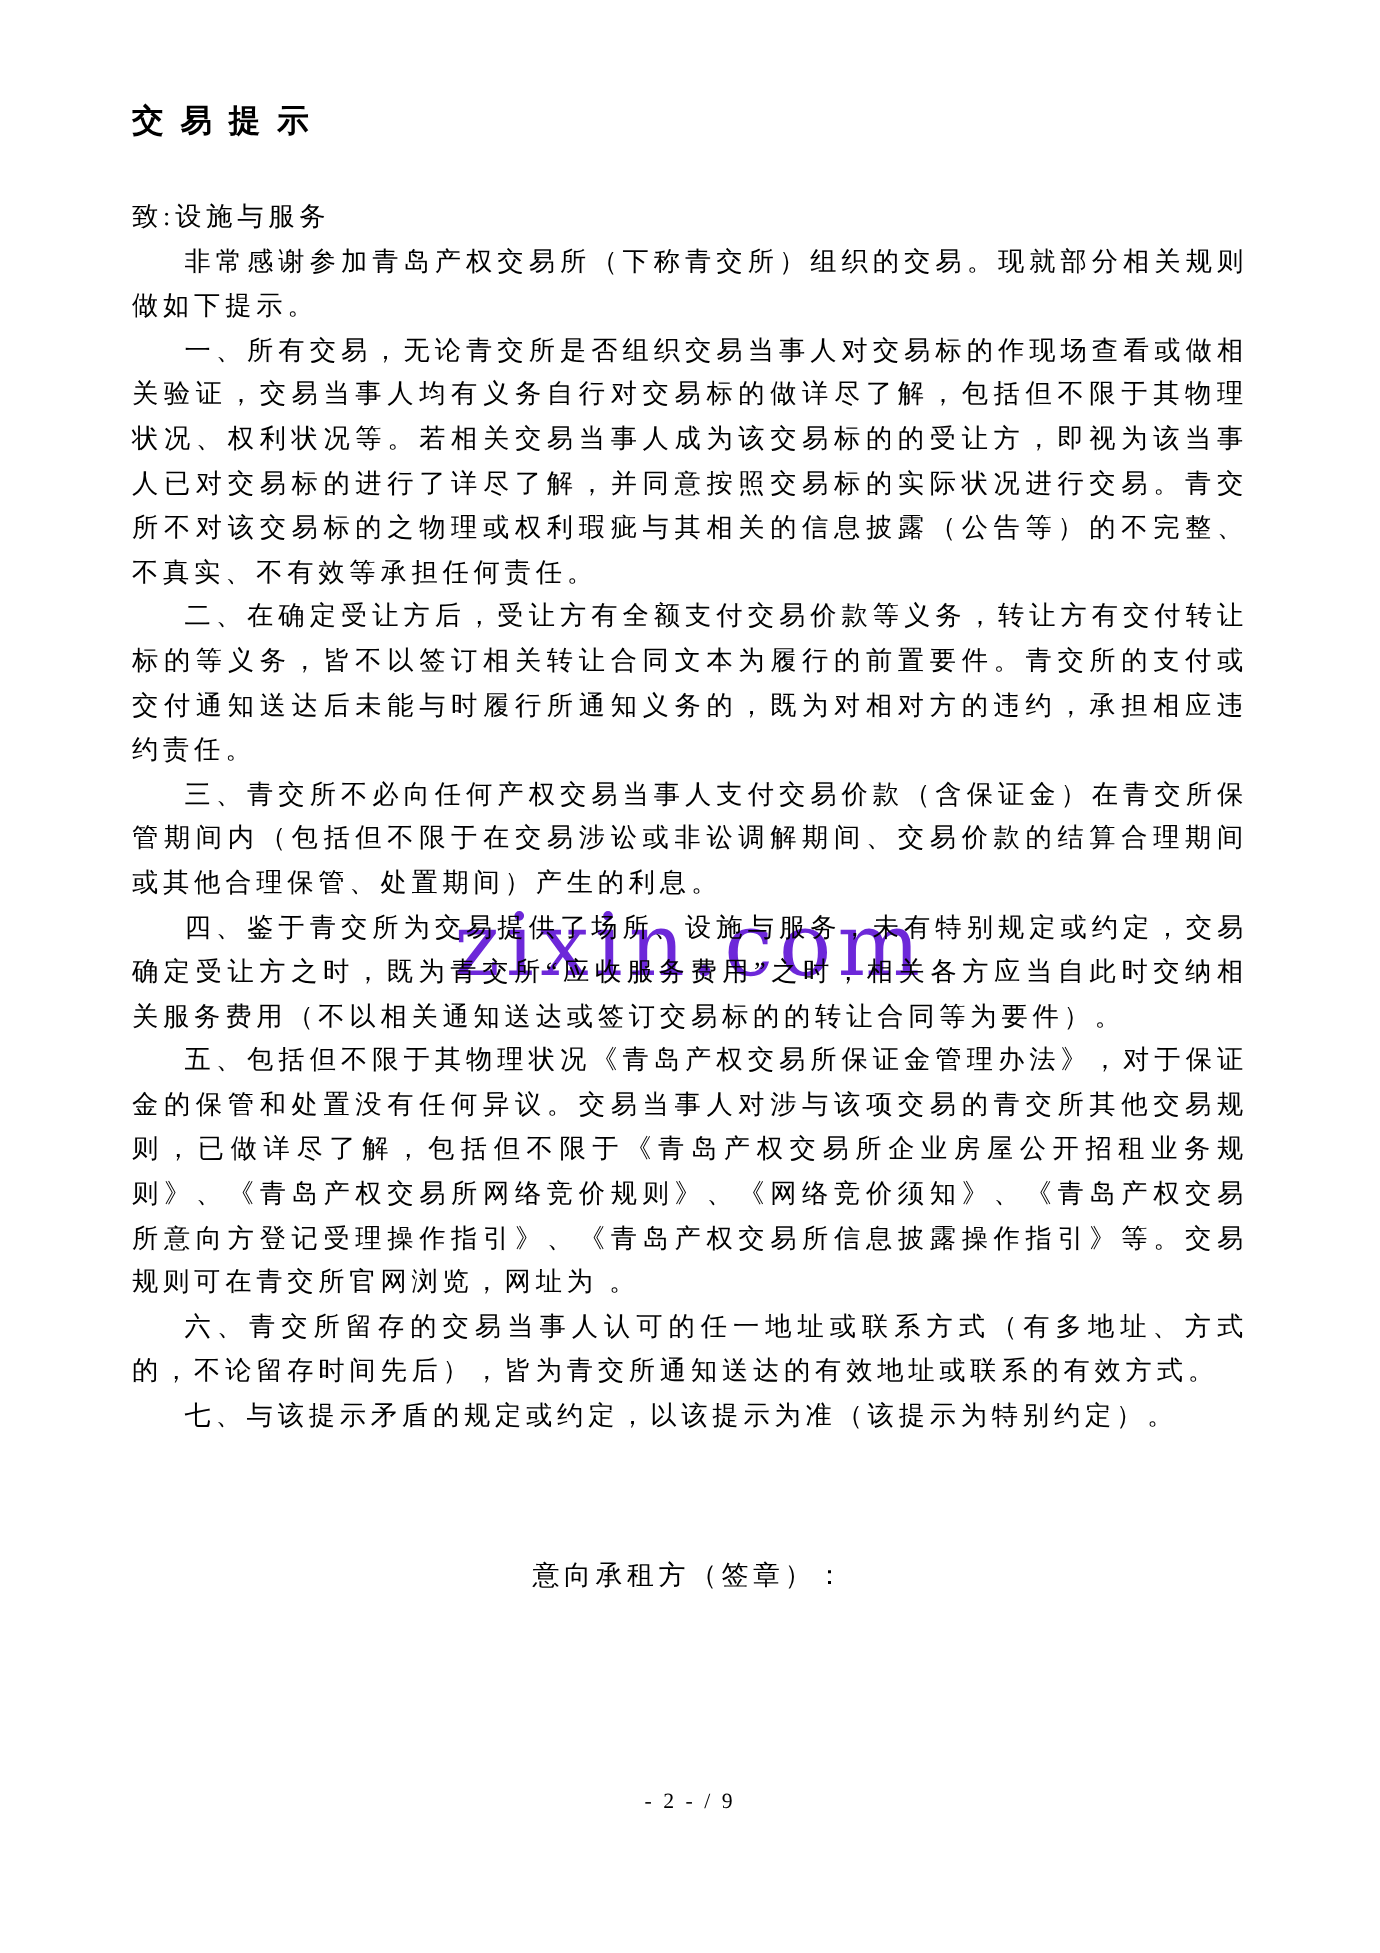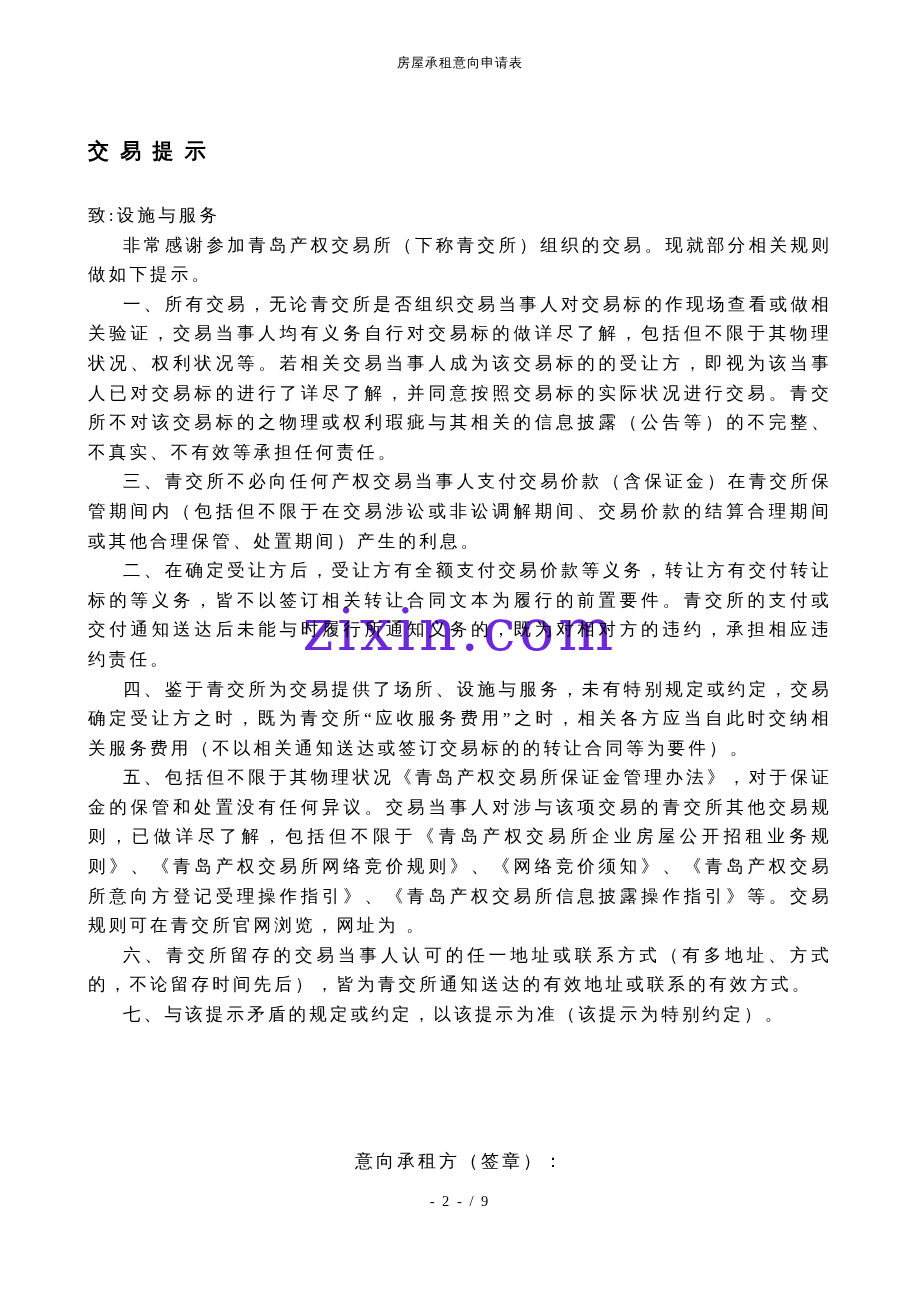--- a/index.html
+++ b/index.html
@@ -48,21 +48,21 @@
     margin:0;
     font-size:17.5px;
     line-height:29.6px;
     letter-spacing:3.2px;
     text-align:justify;
   }
   .indent{
     text-indent:2em;
   }
   .signature{
-    margin-top:116px;
+    margin-top:76px;
     text-align:center;
     font-size:18px;
     letter-spacing:3px;
     line-height:30px;
   }
   .doc-footer{
     position:absolute;
     bottom:92px;
     left:0;
     width:100%;
@@ -74,33 +74,32 @@
 </style>
 </head>
 <body>
 
 <div class="page">
 
   <div class="watermark">zixin.com</div>
 
   <div class="content">
 
-    <div class="doc-header">房屋承租意向申请表</div>
 
     <div class="doc-title">交 易 提 示</div>
 
     <p class="para">致:设施与服务</p>
 
     <p class="para indent">非常感谢参加青岛产权交易所（下称青交所）组织的交易。现就部分相关规则做如下提示。</p>
 
     <p class="para indent">一、所有交易，无论青交所是否组织交易当事人对交易标的作现场查看或做相关验证，交易当事人均有义务自行对交易标的做详尽了解，包括但不限于其物理状况、权利状况等。若相关交易当事人成为该交易标的的受让方，即视为该当事人已对交易标的进行了详尽了解，并同意按照交易标的实际状况进行交易。青交所不对该交易标的之物理或权利瑕疵与其相关的信息披露（公告等）的不完整、不真实、不有效等承担任何责任。</p>
 
+    <p class="para indent">二、在确定受让方后，受让方有全额支付交易价款等义务，转让方有交付转让标的等义务，皆不以签订相关转让合同文本为履行的前置要件。青交所的支付或交付通知送达后未能与时履行所通知义务的，既为对相对方的违约，承担相应违约责任。</p>
+
     <p class="para indent">三、青交所不必向任何产权交易当事人支付交易价款（含保证金）在青交所保管期间内（包括但不限于在交易涉讼或非讼调解期间、交易价款的结算合理期间或其他合理保管、处置期间）产生的利息。</p>
-
-    <p class="para indent">二、在确定受让方后，受让方有全额支付交易价款等义务，转让方有交付转让标的等义务，皆不以签订相关转让合同文本为履行的前置要件。青交所的支付或交付通知送达后未能与时履行所通知义务的，既为对相对方的违约，承担相应违约责任。</p>
 
     <p class="para indent">四、鉴于青交所为交易提供了场所、设施与服务，未有特别规定或约定，交易确定受让方之时，既为青交所“应收服务费用”之时，相关各方应当自此时交纳相关服务费用（不以相关通知送达或签订交易标的的转让合同等为要件）。</p>
 
     <p class="para indent">五、包括但不限于其物理状况《青岛产权交易所保证金管理办法》，对于保证金的保管和处置没有任何异议。交易当事人对涉与该项交易的青交所其他交易规则，已做详尽了解，包括但不限于《青岛产权交易所企业房屋公开招租业务规则》、《青岛产权交易所网络竞价规则》、《网络竞价须知》、《青岛产权交易所意向方登记受理操作指引》、《青岛产权交易所信息披露操作指引》等。交易规则可在青交所官网浏览，网址为 。</p>
 
     <p class="para indent">六、青交所留存的交易当事人认可的任一地址或联系方式（有多地址、方式的，不论留存时间先后），皆为青交所通知送达的有效地址或联系的有效方式。</p>
 
     <p class="para indent">七、与该提示矛盾的规定或约定，以该提示为准（该提示为特别约定）。</p>
 
     <div class="signature">意向承租方（签章）：</div>

